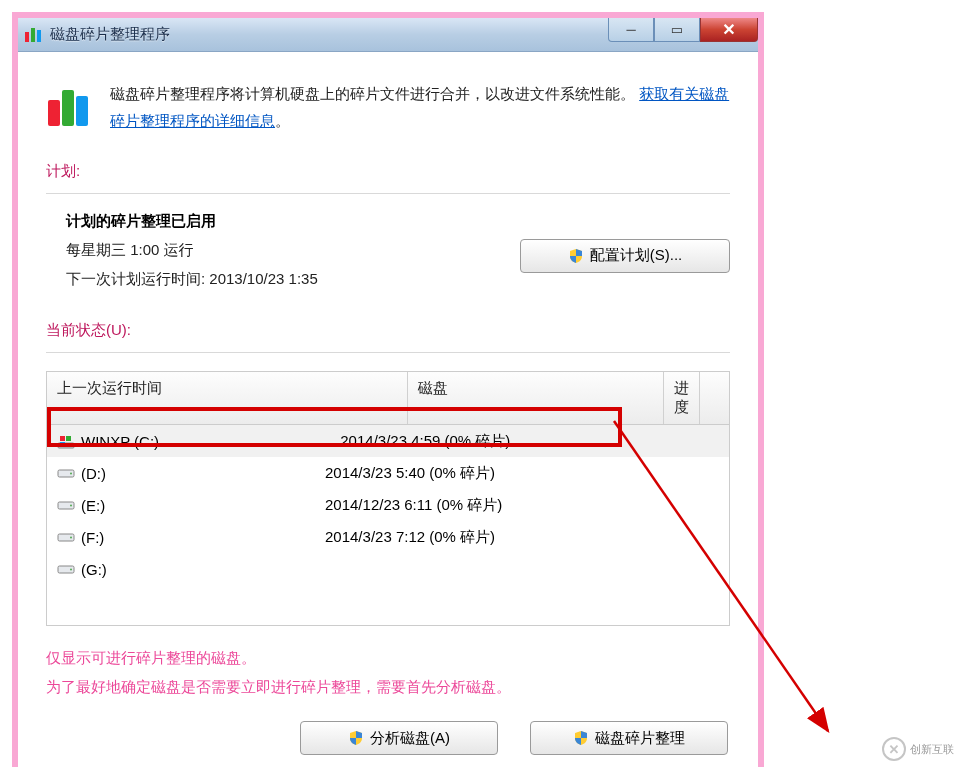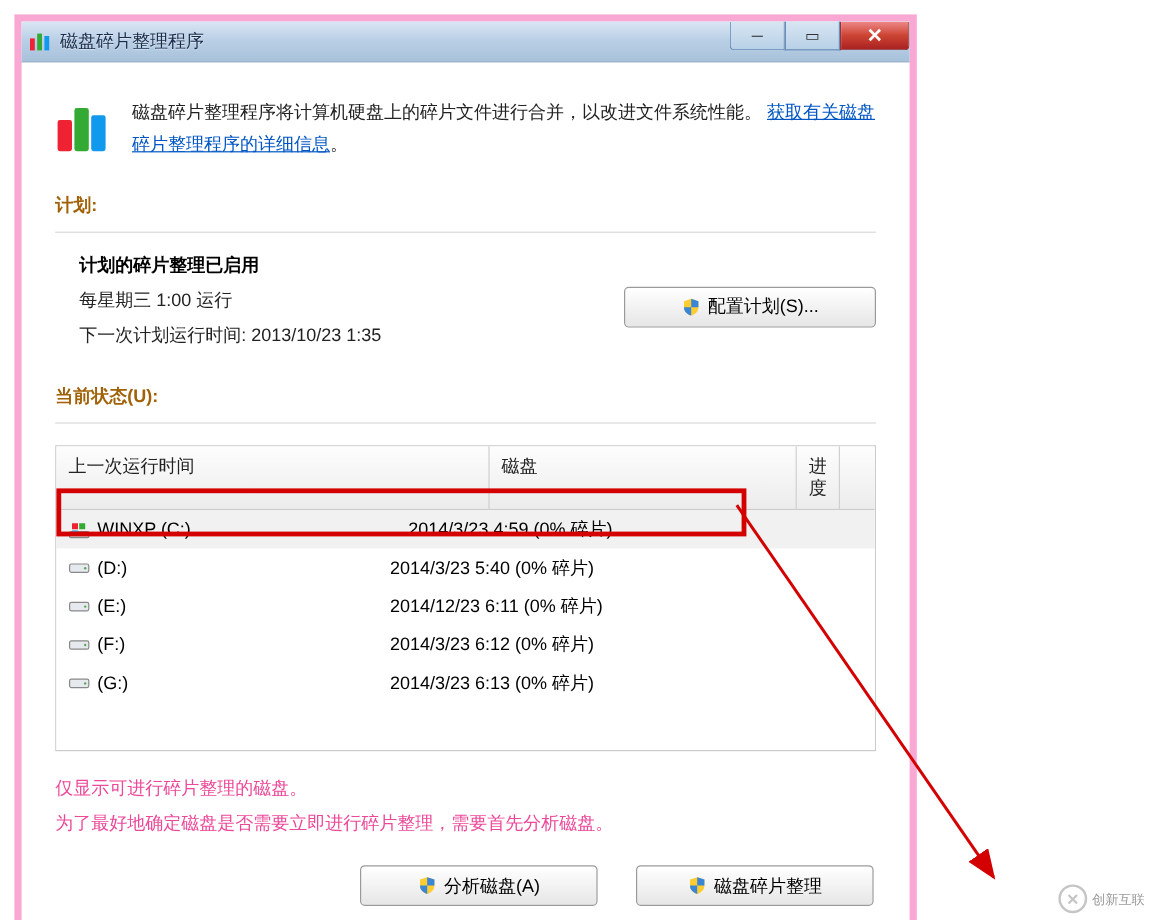--- a/index.html
+++ b/index.html
@@ -18,21 +18,21 @@
 .content { padding: 28px 28px 0 28px; }
 .info-row { display: flex; align-items: flex-start; margin-bottom: 28px; }
 .defrag-icon { width: 50px; height: 50px; flex-shrink: 0; margin-right: 14px; position: relative; }
 .defrag-icon .bar { position: absolute; width: 12px; border-radius: 2px; bottom: 4px; }
 .defrag-icon .b1 { left: 2px; height: 26px; background: #e23; }
 .defrag-icon .b2 { left: 16px; height: 36px; background: #3a3; }
 .defrag-icon .b3 { left: 30px; height: 30px; background: #19e; }
 .info-text { line-height: 1.8; color: #222; }
 .info-text a { color: #0156c3; text-decoration: underline; cursor: pointer; }
 
-.section-label { color: #a16207; margin-bottom: 12px; font-weight: bold; }
+.section-label { color: #be185d; margin-bottom: 12px; }
 .separator { border: none; border-top: 1px solid #d9d9d9; margin-bottom: 18px; }
 
 .schedule-row { display: flex; justify-content: space-between; align-items: center; margin-bottom: 22px; }
 .schedule-details { padding-left: 20px; }
 .schedule-title { font-weight: bold; margin-bottom: 10px; }
 .schedule-line { margin-bottom: 10px; color: #222; }
 
 .btn { height: 34px; min-width: 210px; padding: 0 20px; background: linear-gradient(to bottom,#fff,#e6e6e6); border: 1px solid #9a9a9a; border-radius: 4px; cursor: pointer; font-family: inherit; font-size: 15px; display: inline-flex; align-items: center; justify-content: center; gap: 6px; }
 .shield { display: inline-flex; width: 16px; height: 16px; }
 .shield svg { width: 16px; height: 16px; }
@@ -171,32 +171,31 @@
             <div class="td col-prog"></div>
           </div>
           <div class="tr">
             <div class="td col-disk">
               <span class="disk-icon"><svg width="18" height="14" viewBox="0 0 18 14">
                   <rect x="1" y="4" width="16" height="7" rx="1.5" fill="#e6e9ed" stroke="#888"></rect>
                   <circle cx="14" cy="7.5" r="1" fill="#5a5"></circle>
                 </svg></span>
               <span>(F:)</span>
             </div>
-            <div class="td col-last">2014/3/23 6:12 (0% 碎片)</div>
+            <div class="td col-last">2014/3/23 7:12 (0% 碎片)</div>
             <div class="td col-prog"></div>
           </div>
           <div class="tr">
             <div class="td col-disk">
               <span class="disk-icon"><svg width="18" height="14" viewBox="0 0 18 14">
                   <rect x="1" y="4" width="16" height="7" rx="1.5" fill="#e6e9ed" stroke="#888"></rect>
                   <circle cx="14" cy="7.5" r="1" fill="#5a5"></circle>
                 </svg></span>
               <span>(G:)</span>
             </div>
-            <div class="td col-last">2014/3/23 6:13 (0% 碎片)</div>
             <div class="td col-prog"></div>
           </div>
         </div>
       <div class="red-outline red-disk"></div>
     </div>
 
     <div class="note">
       <div>仅显示可进行碎片整理的磁盘。</div>
       <div>为了最好地确定磁盘是否需要立即进行碎片整理，需要首先分析磁盘。</div>
     </div>

